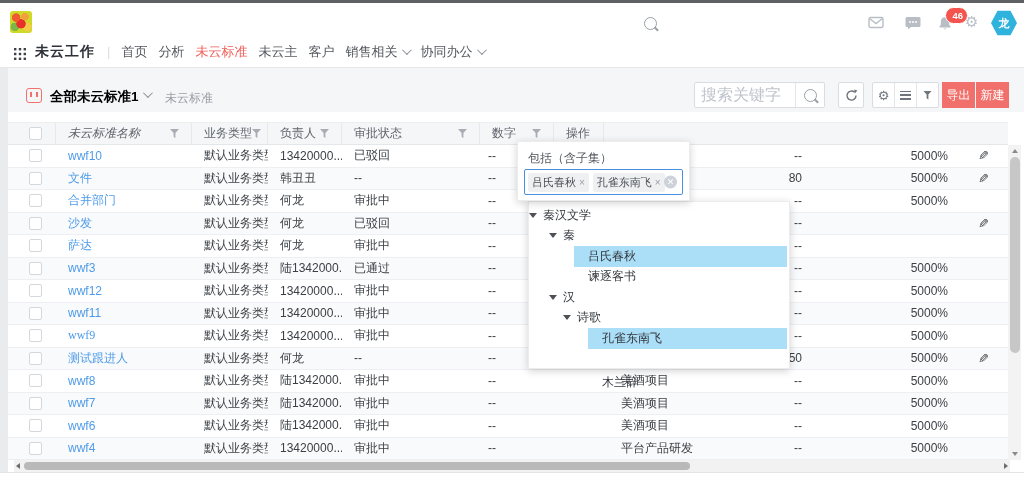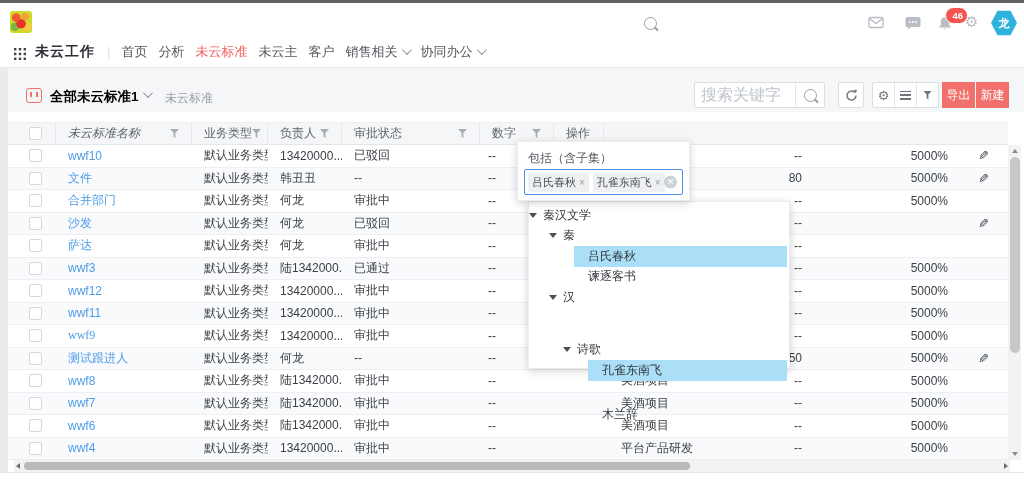--- a/index.html
+++ b/index.html
@@ -527,21 +527,21 @@
     </div>
     <div class="titem" style="padding-left: 45px;">
       <div class="leafbox">
         <div style="display: inline;">谏逐客书</div>
       </div>
     </div>
     <div class="titem" style="padding-left: 20px;">
       <div class="tri"></div>
       <div style="display: inline;">汉</div>
     </div>
-    <div class="titem" style="padding-left: 34px; margin-top: 32px;">
+    <div class="titem" style="padding-left: 34px;">
       <div class="tri"></div>
       <div style="display: inline;">诗歌</div>
     </div>
     <div class="titem" style="padding-left: 59px;">
       <div class="leafbox hl">
         <div style="display: inline;">孔雀东南飞</div>
       </div>
     </div>
     <div class="titem" style="padding-left: 59px; margin-top: 24px;">
       <div class="leafbox">

